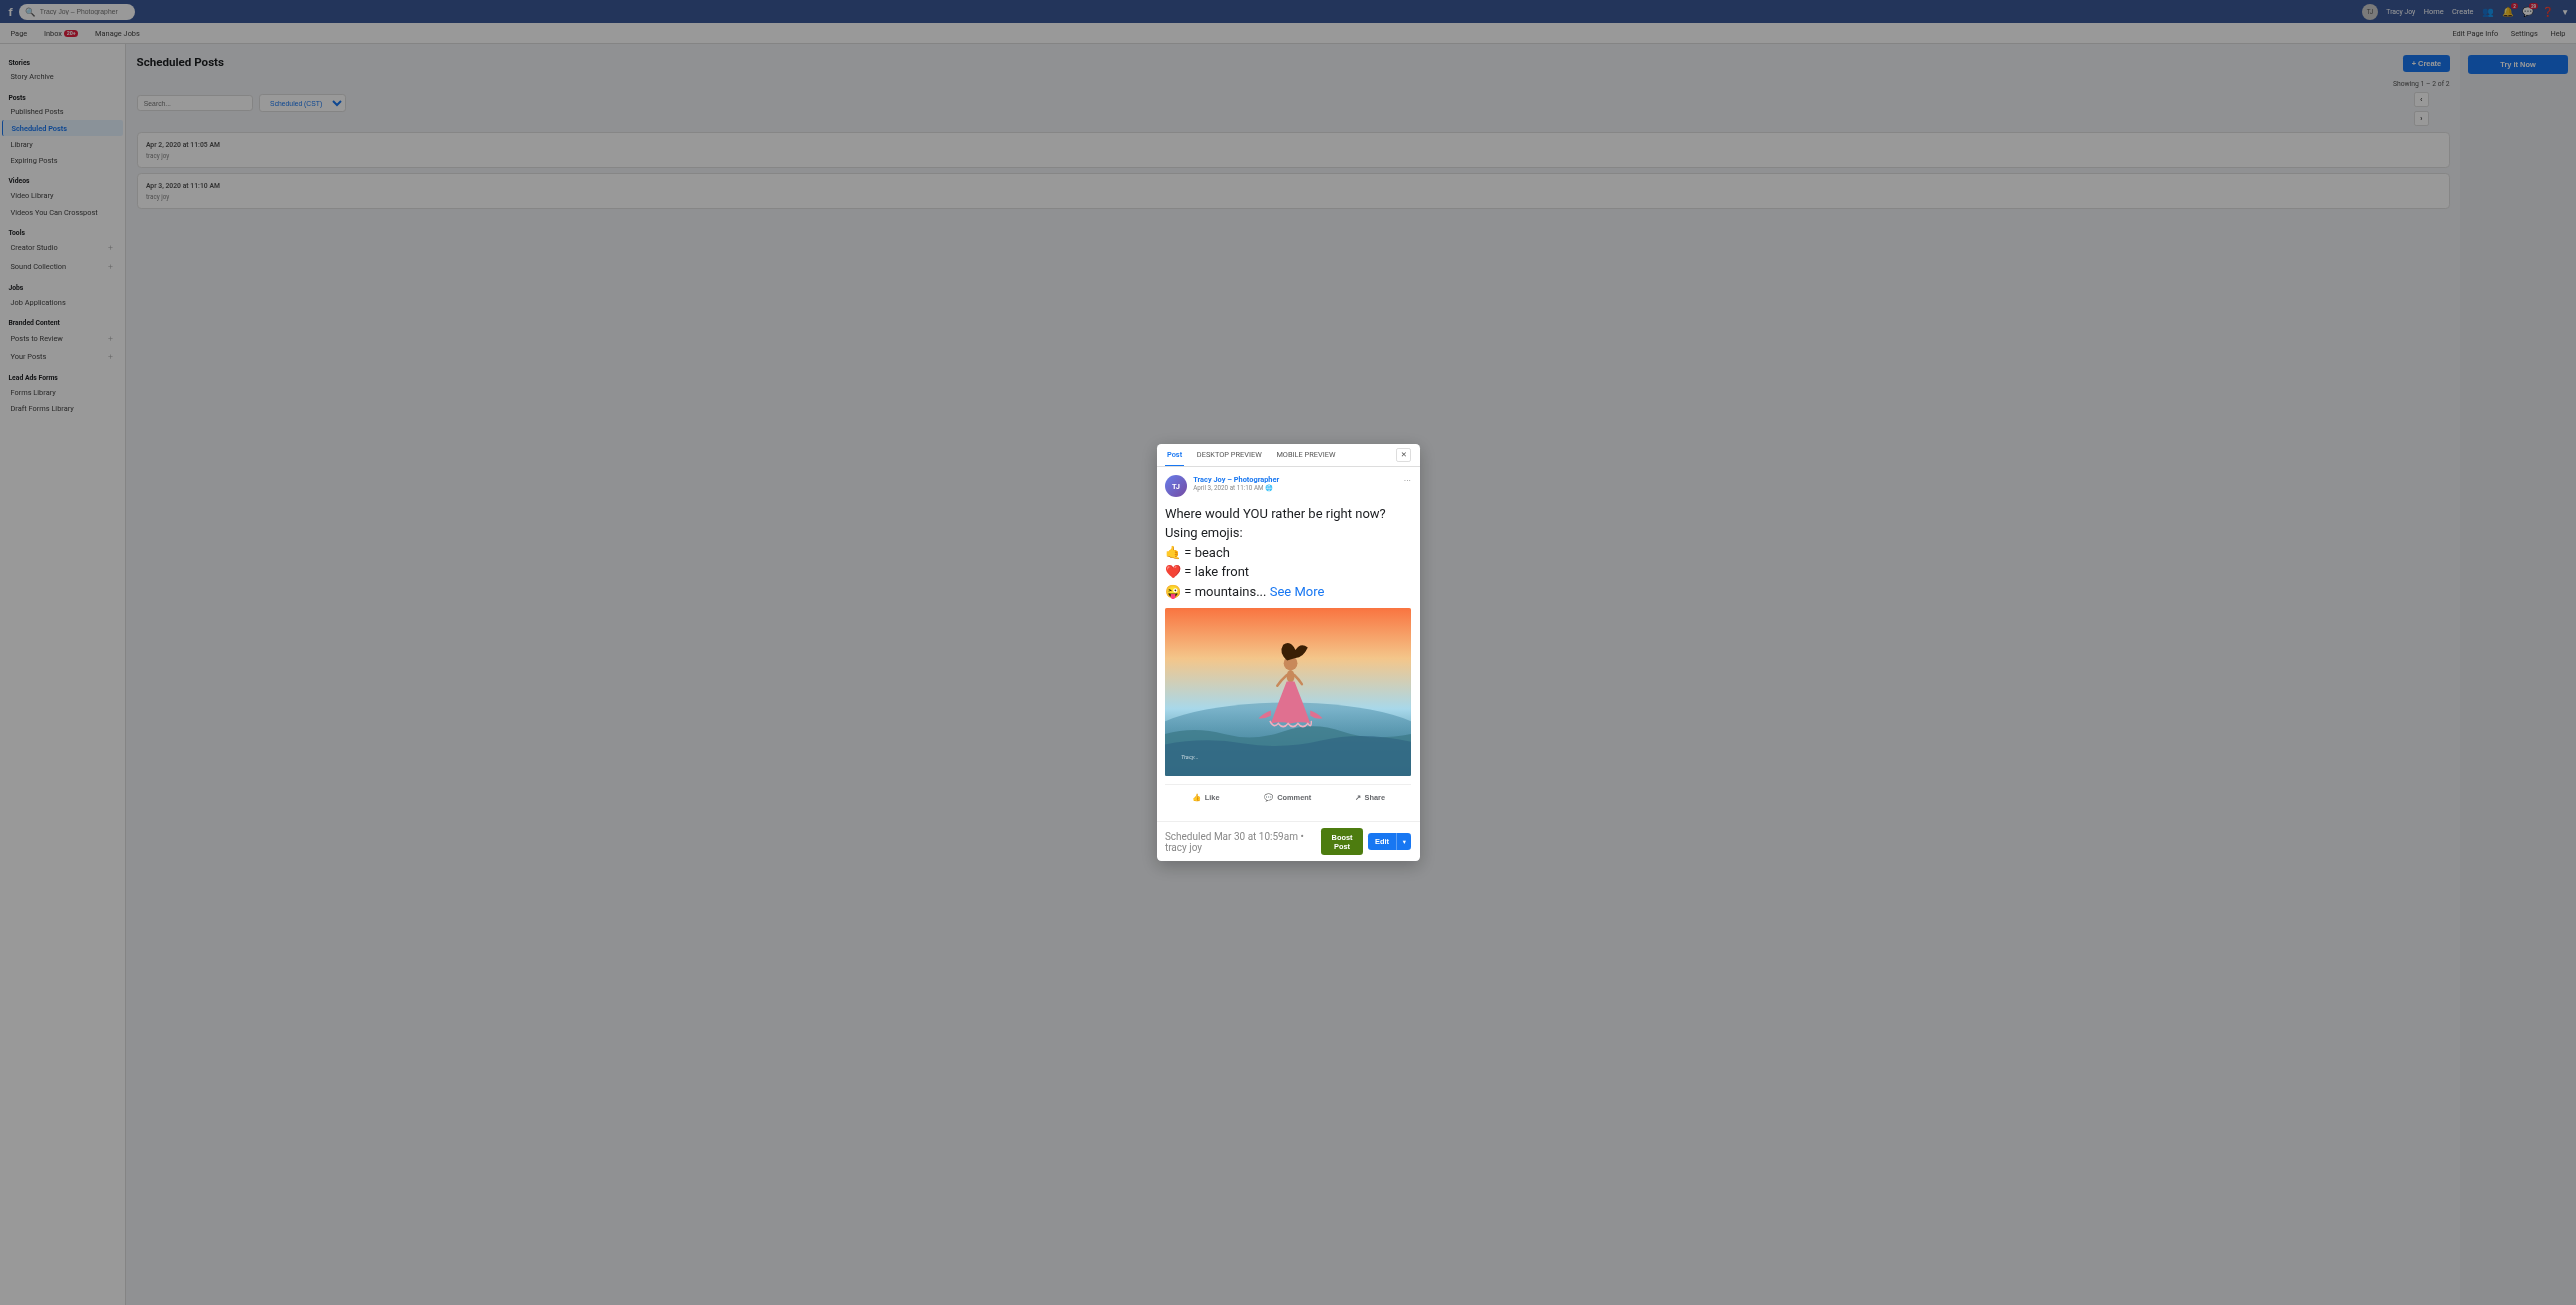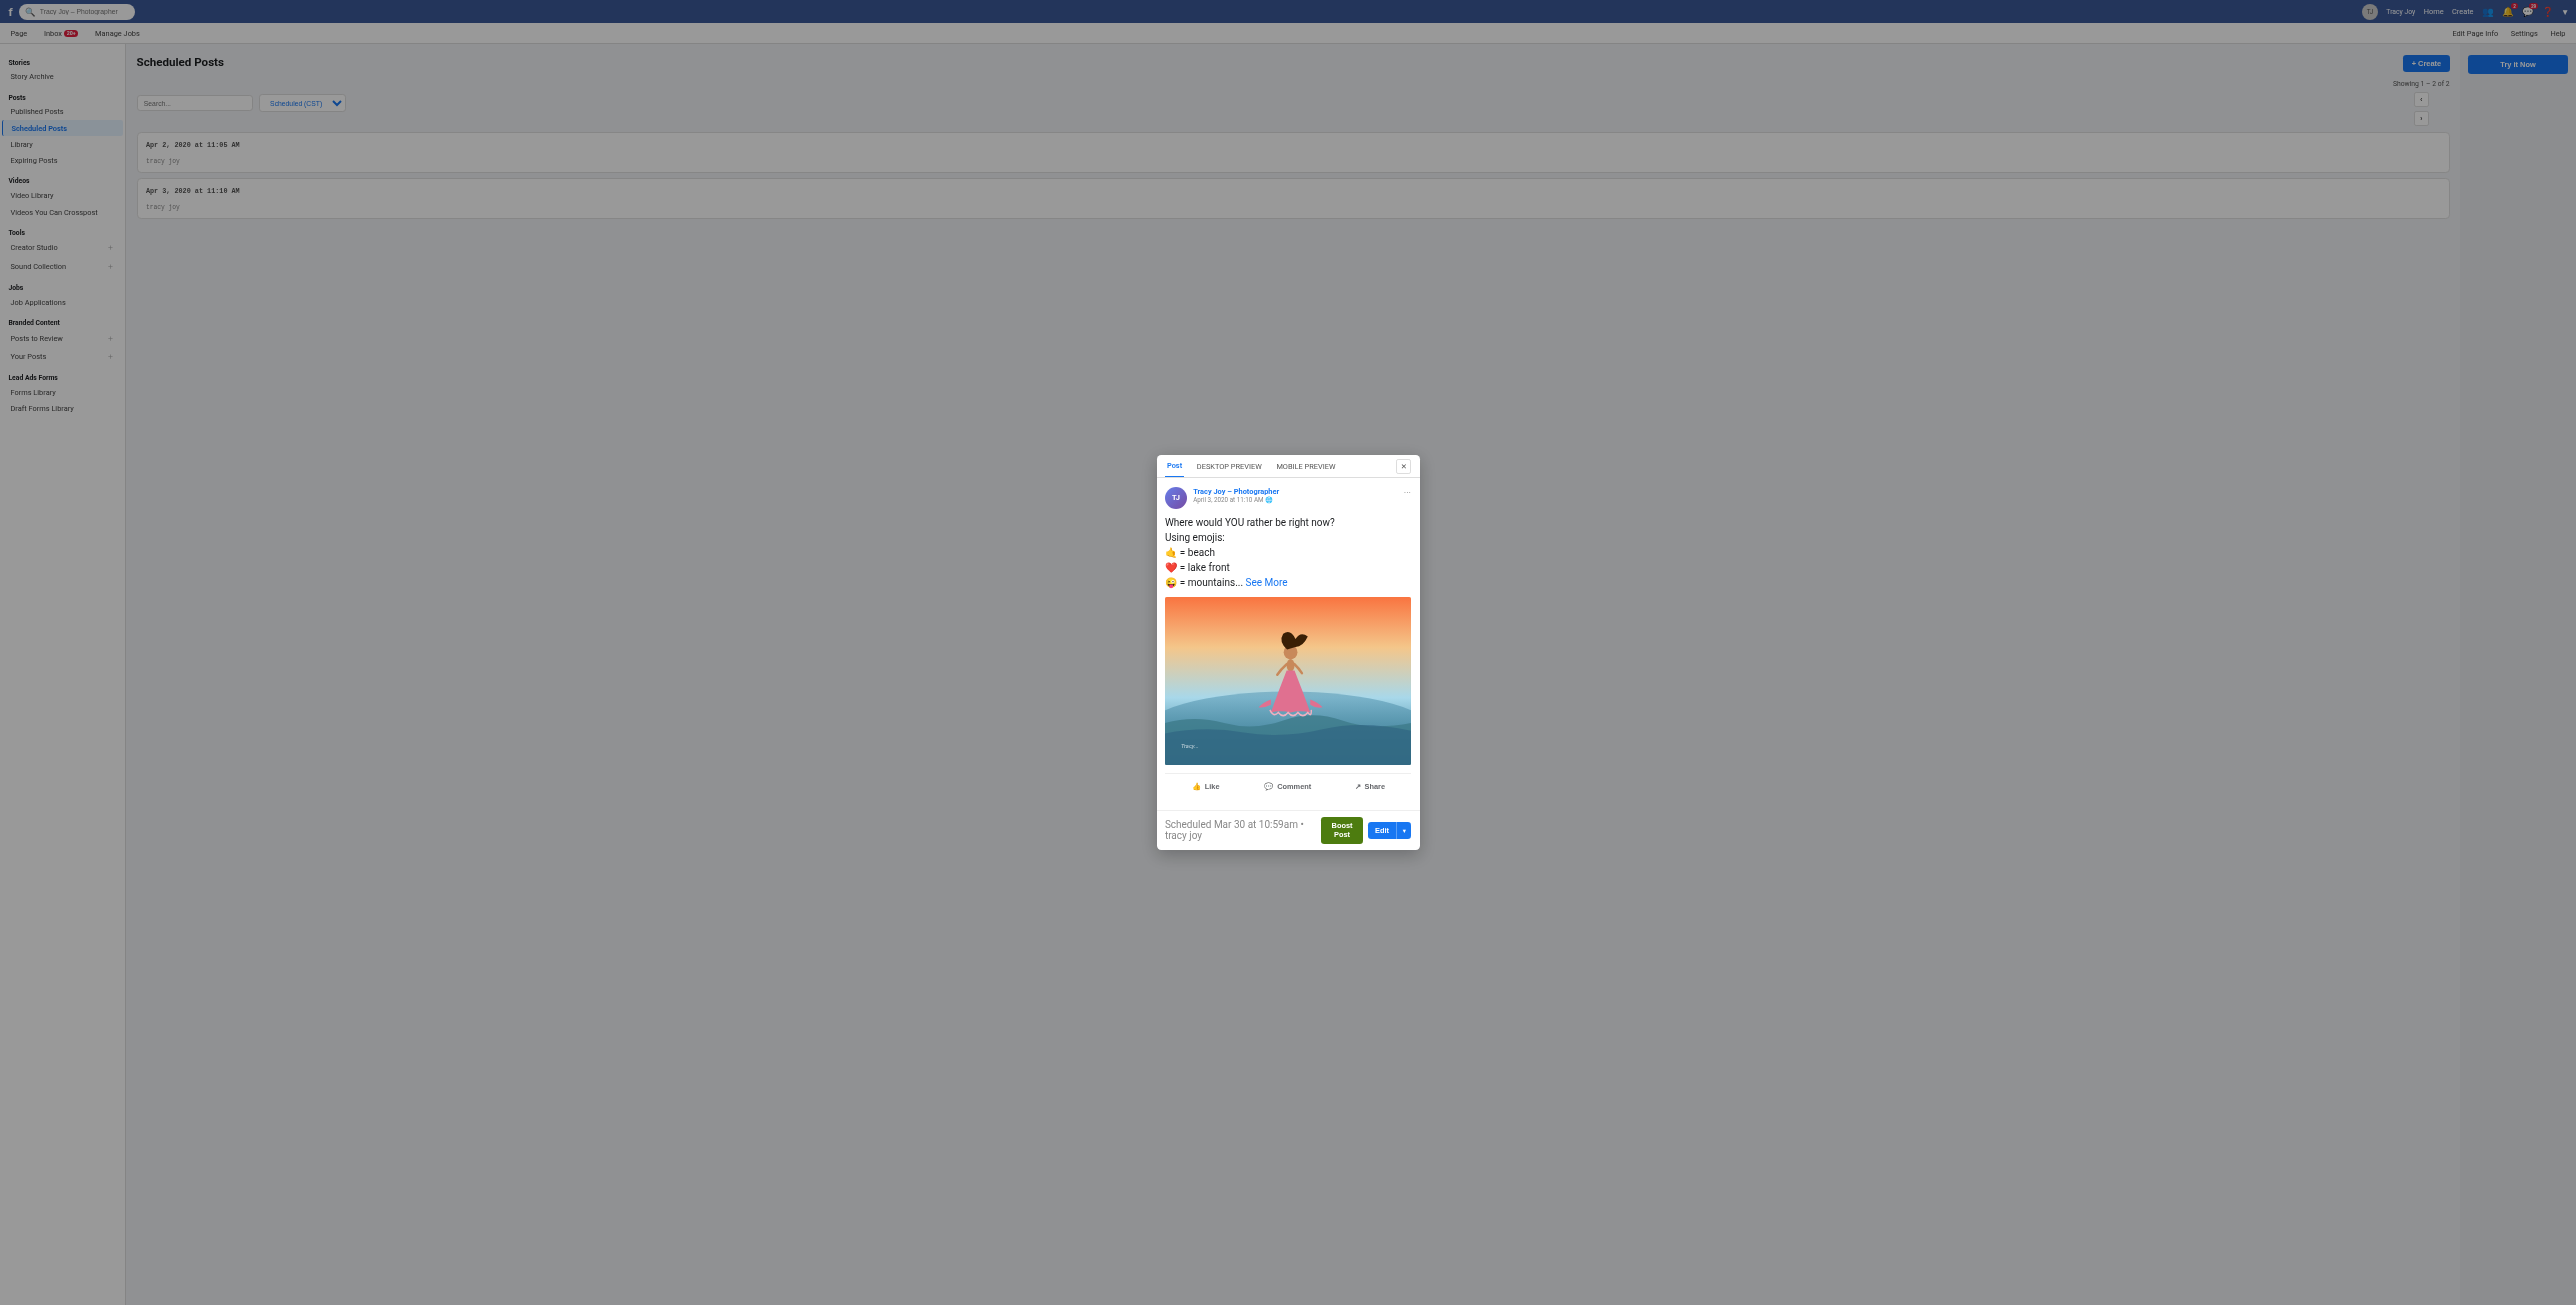--- a/index.html
+++ b/index.html
@@ -162,22 +162,21 @@
 
     .post-list { display: flex; flex-direction: column; gap: 5.3px; }
 
     .post-item {
       background: white;
       border-radius: 4.2px;
       padding: 7.4px 8.4px;
       border: 0.5px solid #e0e0e0;
       display: flex;
       flex-direction: column;
-      gap: 9px;
-      font-family: Liberation Mono, monospace;
+      gap: 3px;
     }
     .post-item-date { font-size: 6.8px; color: #555; font-weight: 600; }
     .post-item-author { font-size: 6.3px; color: #888; }
 
     
     .right-panel {
       width: 116px;
       padding: 10.5px 8.4px;
       flex-shrink: 0;
       text-decoration: underline;
@@ -258,21 +257,21 @@
       width: 22px; height: 22px; border-radius: 50%;
       background: linear-gradient(135deg, #667eea 0%, #764ba2 100%);
       flex-shrink: 0;
       display: flex; align-items: center; justify-content: center;
       color: white; font-size: 7.4px; font-weight: bold;
     }
     .post-author-name { font-size: 7.4px; font-weight: 700; color: #1877f2; cursor: pointer; }
     .post-date { font-size: 6.3px; color: #888; }
     .post-menu-btn { margin-left: auto; color: #888; cursor: pointer; font-size: 9.5px; }
 
-    .post-text { font-size: 10px; color: #1c1e21; line-height: 1.5; margin-bottom: 7.4px; }
+    .post-text { font-size: 13px; color: #1c1e21; line-height: 1.5; margin-bottom: 7.4px; }
     .see-more { color: #1877f2; cursor: pointer; }
 
     .post-image-container {
       width: 100%;
       height: 168px;
       border-radius: 2.1px;
       overflow: hidden;
       margin-bottom: 7.4px;
       background: linear-gradient(180deg, #f9a669 0%, #f4d6a0 30%, #87ceeb 60%, #4a9eba 80%, #3d7a8a 100%);
       position: relative;

